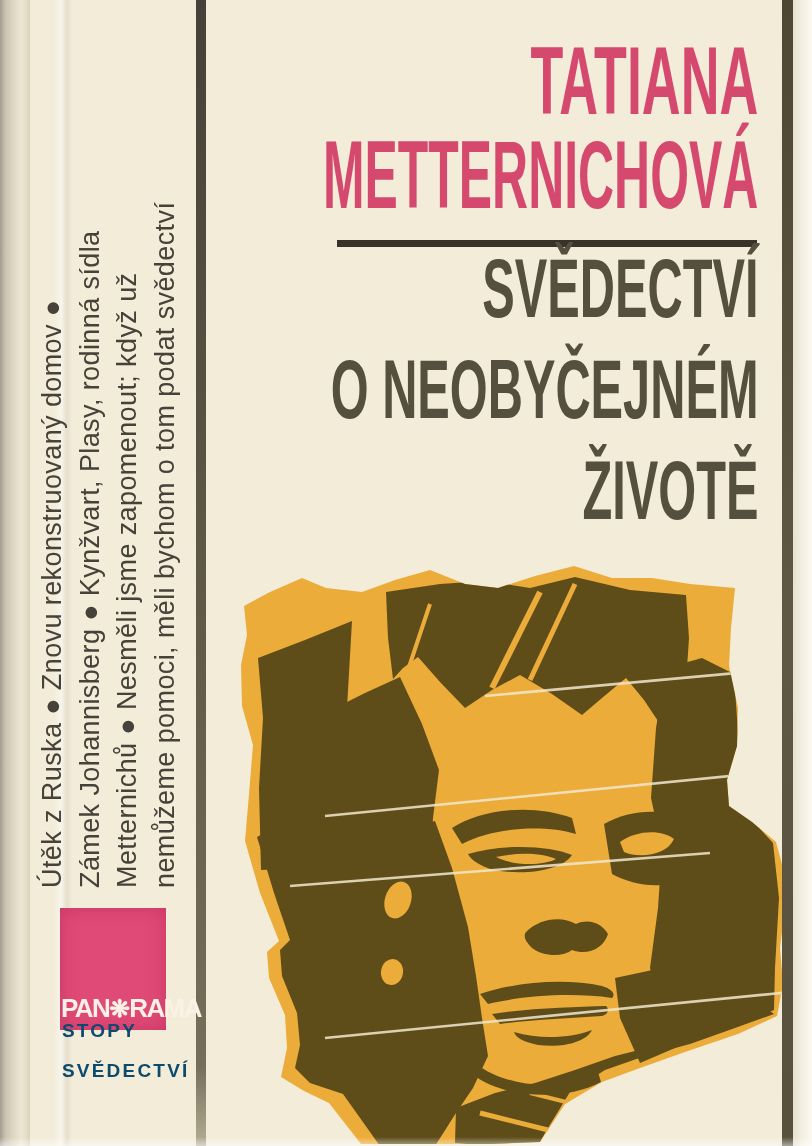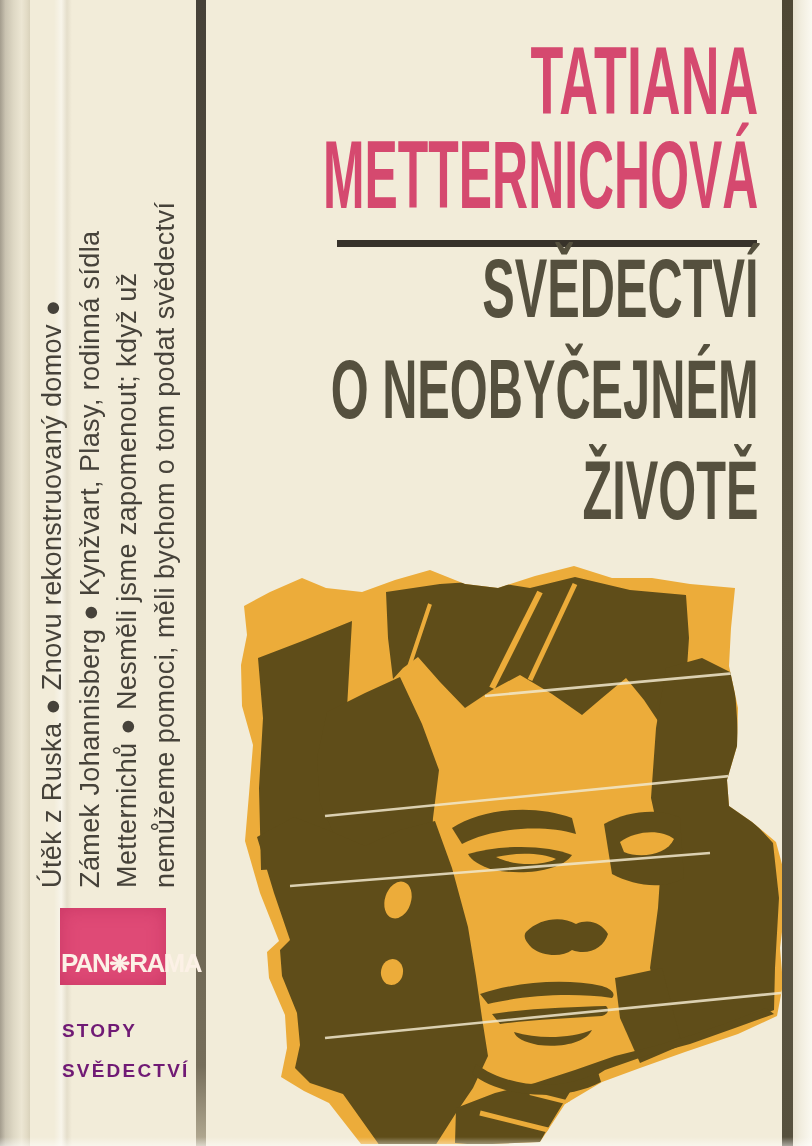--- a/index.html
+++ b/index.html
@@ -54,29 +54,29 @@
   
   .booktitle{position:absolute;top:238px;right:54px;text-align:right;color:var(--text-dark-olive,#55503e);font-weight:bold;}
   .booktitle .tl{font-size:84px;line-height:101px;white-space:nowrap;transform-origin:100% 55%;transform:scaleX(.58);}
   
   .portrait{position:absolute;left:230px;top:548px;width:564px;height:598px;}
   .fy{fill:var(--portrait-yellow,#ecac3a);}
   .fo{fill:var(--portrait-olive,#5f4d19);}
   .ys{stroke:var(--portrait-yellow,#ecac3a);fill:none;}
   .slice{stroke:#f1e8cd;stroke-width:2.6;fill:none;opacity:.85;}
   
-  .logo{position:absolute;left:60px;top:908px;width:106px;height:77px;background:var(--logo-pink,#df4a76);box-shadow:inset 0 0 18px rgba(160,20,70,.35);}
+  .logo{position:absolute;left:60px;top:908px;width:106px;height:122px;background:var(--logo-pink,#df4a76);box-shadow:inset 0 0 18px rgba(160,20,70,.35);}
   .logo-text{
     position:absolute;left:1px;bottom:7px;white-space:nowrap;
     font-weight:bold;font-size:25px;letter-spacing:-1.5px;color:#fcf1e6;
     transform:scaleX(1.04);transform-origin:0 50%;
   }
   .logo-text .flower{font-size:24px;letter-spacing:-1px;}
   .series{position:absolute;left:62px;top:1011px;}
-  .series .se{font-size:19px;font-weight:bold;letter-spacing:2.2px;line-height:39.5px;color:#701a75;white-space:nowrap;}
+  .series .se{font-size:19px;font-weight:bold;letter-spacing:2.2px;line-height:39.5px;color:#0c4a6e;white-space:nowrap;}
 </style>
 </head>
 <body>
 
 <div class="page">
 
   <div class="crease"></div>
 
   <div class="spine">
     <div class="sl">Útěk z Ruska ● Znovu rekonstruovaný domov ●</div>

